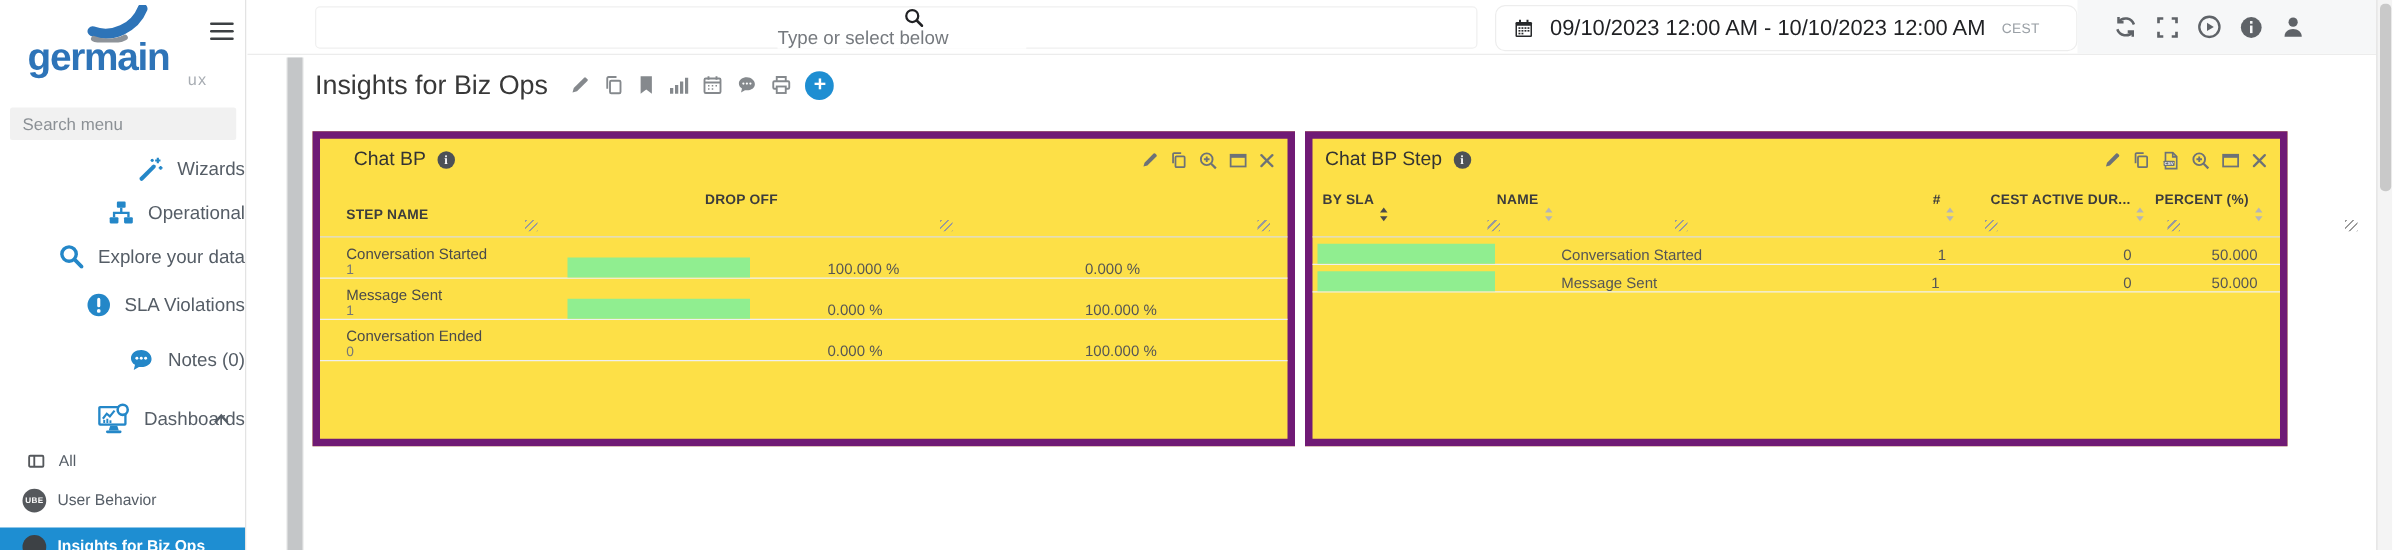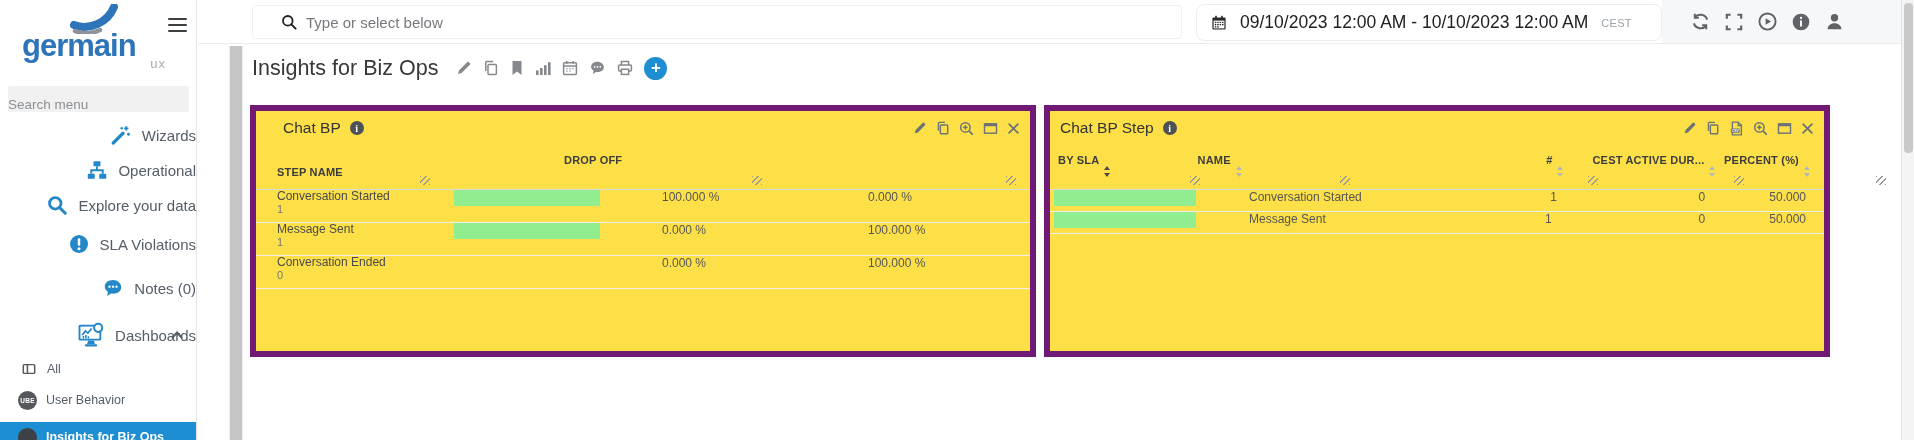--- a/index.html
+++ b/index.html
@@ -8,37 +8,37 @@
   .app { position:relative; width:1914px; height:440px; overflow:hidden; background:#fff; }
 
   
   .sidebar { position:absolute; left:0; top:0; bottom:0; width:197px; background:#fff; border-right:1px solid #e3e3e3; }
   .logo { position:absolute; left:16px; top:4px; width:152px; height:72px; }
   .logo-swoosh { position:absolute; left:46px; top:0; }
   .logo-text { position:absolute; left:6px; top:24px; font-size:31px; font-weight:700; color:#2e74b8; letter-spacing:-1px; }
   .logo-sub { position:absolute; right:2px; top:52px; font-size:13px; color:#a8adb3; letter-spacing:1px; }
   .hamburger { position:absolute; top:18px; right:9px; width:19px; height:15px; cursor:pointer; }
   .hamburger span { display:block; height:2.4px; background:#3c4043; margin-bottom:3.6px; border-radius:1px; }
-  .menu-search { position:absolute; top:86px; left:8px; right:7px; height:26px; background:#f1f1f1; border-radius:2px; display:flex; align-items:flex-end; padding-left:0; }
+  .menu-search { position:absolute; top:86px; left:8px; right:7px; height:26px; background:#f1f1f1; border-radius:2px; display:flex; align-items:center; padding-left:10px; }
   .menu-search input { border:none; outline:none; background:transparent; width:100%; font-size:13.5px; color:#444; font-family:inherit; }
   .menu-search input::placeholder { color:#8b9095; }
   .nav-item { position:absolute; left:0; width:100%; height:30px; display:flex; align-items:center; cursor:pointer;justify-content:flex-end; }
   .nav-item .nico { width:22px; height:22px; margin-left:13px; display:flex; align-items:center; justify-content:center; color:#2487c8; flex:0 0 22px; }
   .nav-item .nlabel { margin-left:10px; font-size:15px; color:#555d66; white-space:nowrap; }
   .chev { position:absolute; right:12px; color:#555d66; }
   .sub-item { position:absolute; left:0; width:100%; display:flex; align-items:center; cursor:pointer; }
   .sub-item .slabel { font-size:12.5px; color:#555d66; }
   .badge-ube { width:19px; height:19px; border-radius:50%; background:#55585c; color:#fff; font-size:6.5px; font-weight:700; display:flex; align-items:center; justify-content:center; letter-spacing:.3px; }
   .sub-active { background:#1e8ed2; height:30px; }
   .badge-dark { width:19px; height:19px; border-radius:50%; background:#3d4145; flex:0 0 19px; }
   .sub-active .slabel { color:#fff; font-weight:700; }
 
   
   .topbar { position:absolute; left:198px; top:0; width:1703px; height:44px; background:#fff; border-bottom:1px solid #ececec; }
-  .main-search { position:absolute; left:54px; top:5px; width:930px; height:34px; background:#fff; border:1px solid #f0f0f0; border-radius:4px; display:flex; align-items:center; }
+  .main-search { position:absolute; left:54px; top:5px; width:930px; height:34px; background:#fff; border:1px solid #f0f0f0; border-radius:4px; display:flex; align-items:center;flex-direction:column; }
   .main-search .mag { margin-left:28px; color:#202124; flex:0 0 16px; }
   .main-search input { border:none; outline:none; flex:1; margin-left:9px; font-size:15px; color:#333; font-family:inherit; }
   .main-search input::placeholder { color:#75797e; }
   .date-group { position:absolute; left:998px; top:4px; width:466px; height:37px; background:#fff; border:1px solid #ededed; border-radius:8px; display:flex; align-items:center; padding:0 14px; cursor:pointer; }
   .date-cal { color:#27292b; flex:0 0 16px; }
   .date-text { margin-left:13px; font-size:17.5px; color:#202124; white-space:nowrap; }
   .date-tz { margin-left:13px; font-size:11px; color:#9aa0a6; letter-spacing:.3px; }
   .topbar-icons { position:absolute; left:1464px; top:0; width:239px; height:43px; background:#f6f7f8; display:flex; align-items:center; gap:15px; padding-left:29px; }
   .tbi { color:#5f6368; cursor:pointer; display:flex; }
 
@@ -63,21 +63,21 @@
   .panel-title { font-size:15.5px; color:#333; white-space:nowrap; }
   .pl-pad { padding-left:27px; } .pr-pad { padding-left:10px; }
   .info-dot { width:14px; height:14px; border-radius:50%; background:#4d5156; color:#fff; font-size:10px; font-weight:700; font-family:"Liberation Serif",serif; display:inline-flex; align-items:center; justify-content:center; margin-left:9px; cursor:pointer; }
   .panel-tools { margin-left:auto; display:flex; align-items:center; gap:9px; padding-right:10px; }
   .pti { color:#6d7277; cursor:pointer; display:flex; }
 
   .thead { position:relative; display:flex; height:45px; padding-top:9px; border-bottom:1px solid #dcdcdc; }
   .th { font-size:11px; font-weight:700; color:#3c3c3c; letter-spacing:.2px; white-space:nowrap; }
   .rs { position:absolute; bottom:4px; width:10px; height:9px;
         background:repeating-linear-gradient(135deg,#9b9b9b 0 1.2px,transparent 1.2px 4.2px); cursor:col-resize; }
-  .trow { display:flex; border-bottom:1px solid #efefef; align-items:flex-start;gap:48px; }
+  .trow { display:flex; border-bottom:1px solid #efefef; align-items:flex-end;gap:48px; }
   .trow-l { height:33px; } .trow-r { height:22px; }
   .cell-txt { font-size:12px; color:#555; white-space:nowrap; }
   .step-main { font-size:12px; color:#4a4a4a; line-height:13px; white-space:nowrap; }
   .step-count { font-size:11px; color:#777; line-height:12px; }
   .bar { height:16px; background:#90ee90; }
 
   
   .lc1 { width:150px; padding-left:21px; display:flex; flex-direction:column; justify-content:center; }
   .lc2 { width:158px; }
   .lc3 { width:160px; padding-left:2px; }

